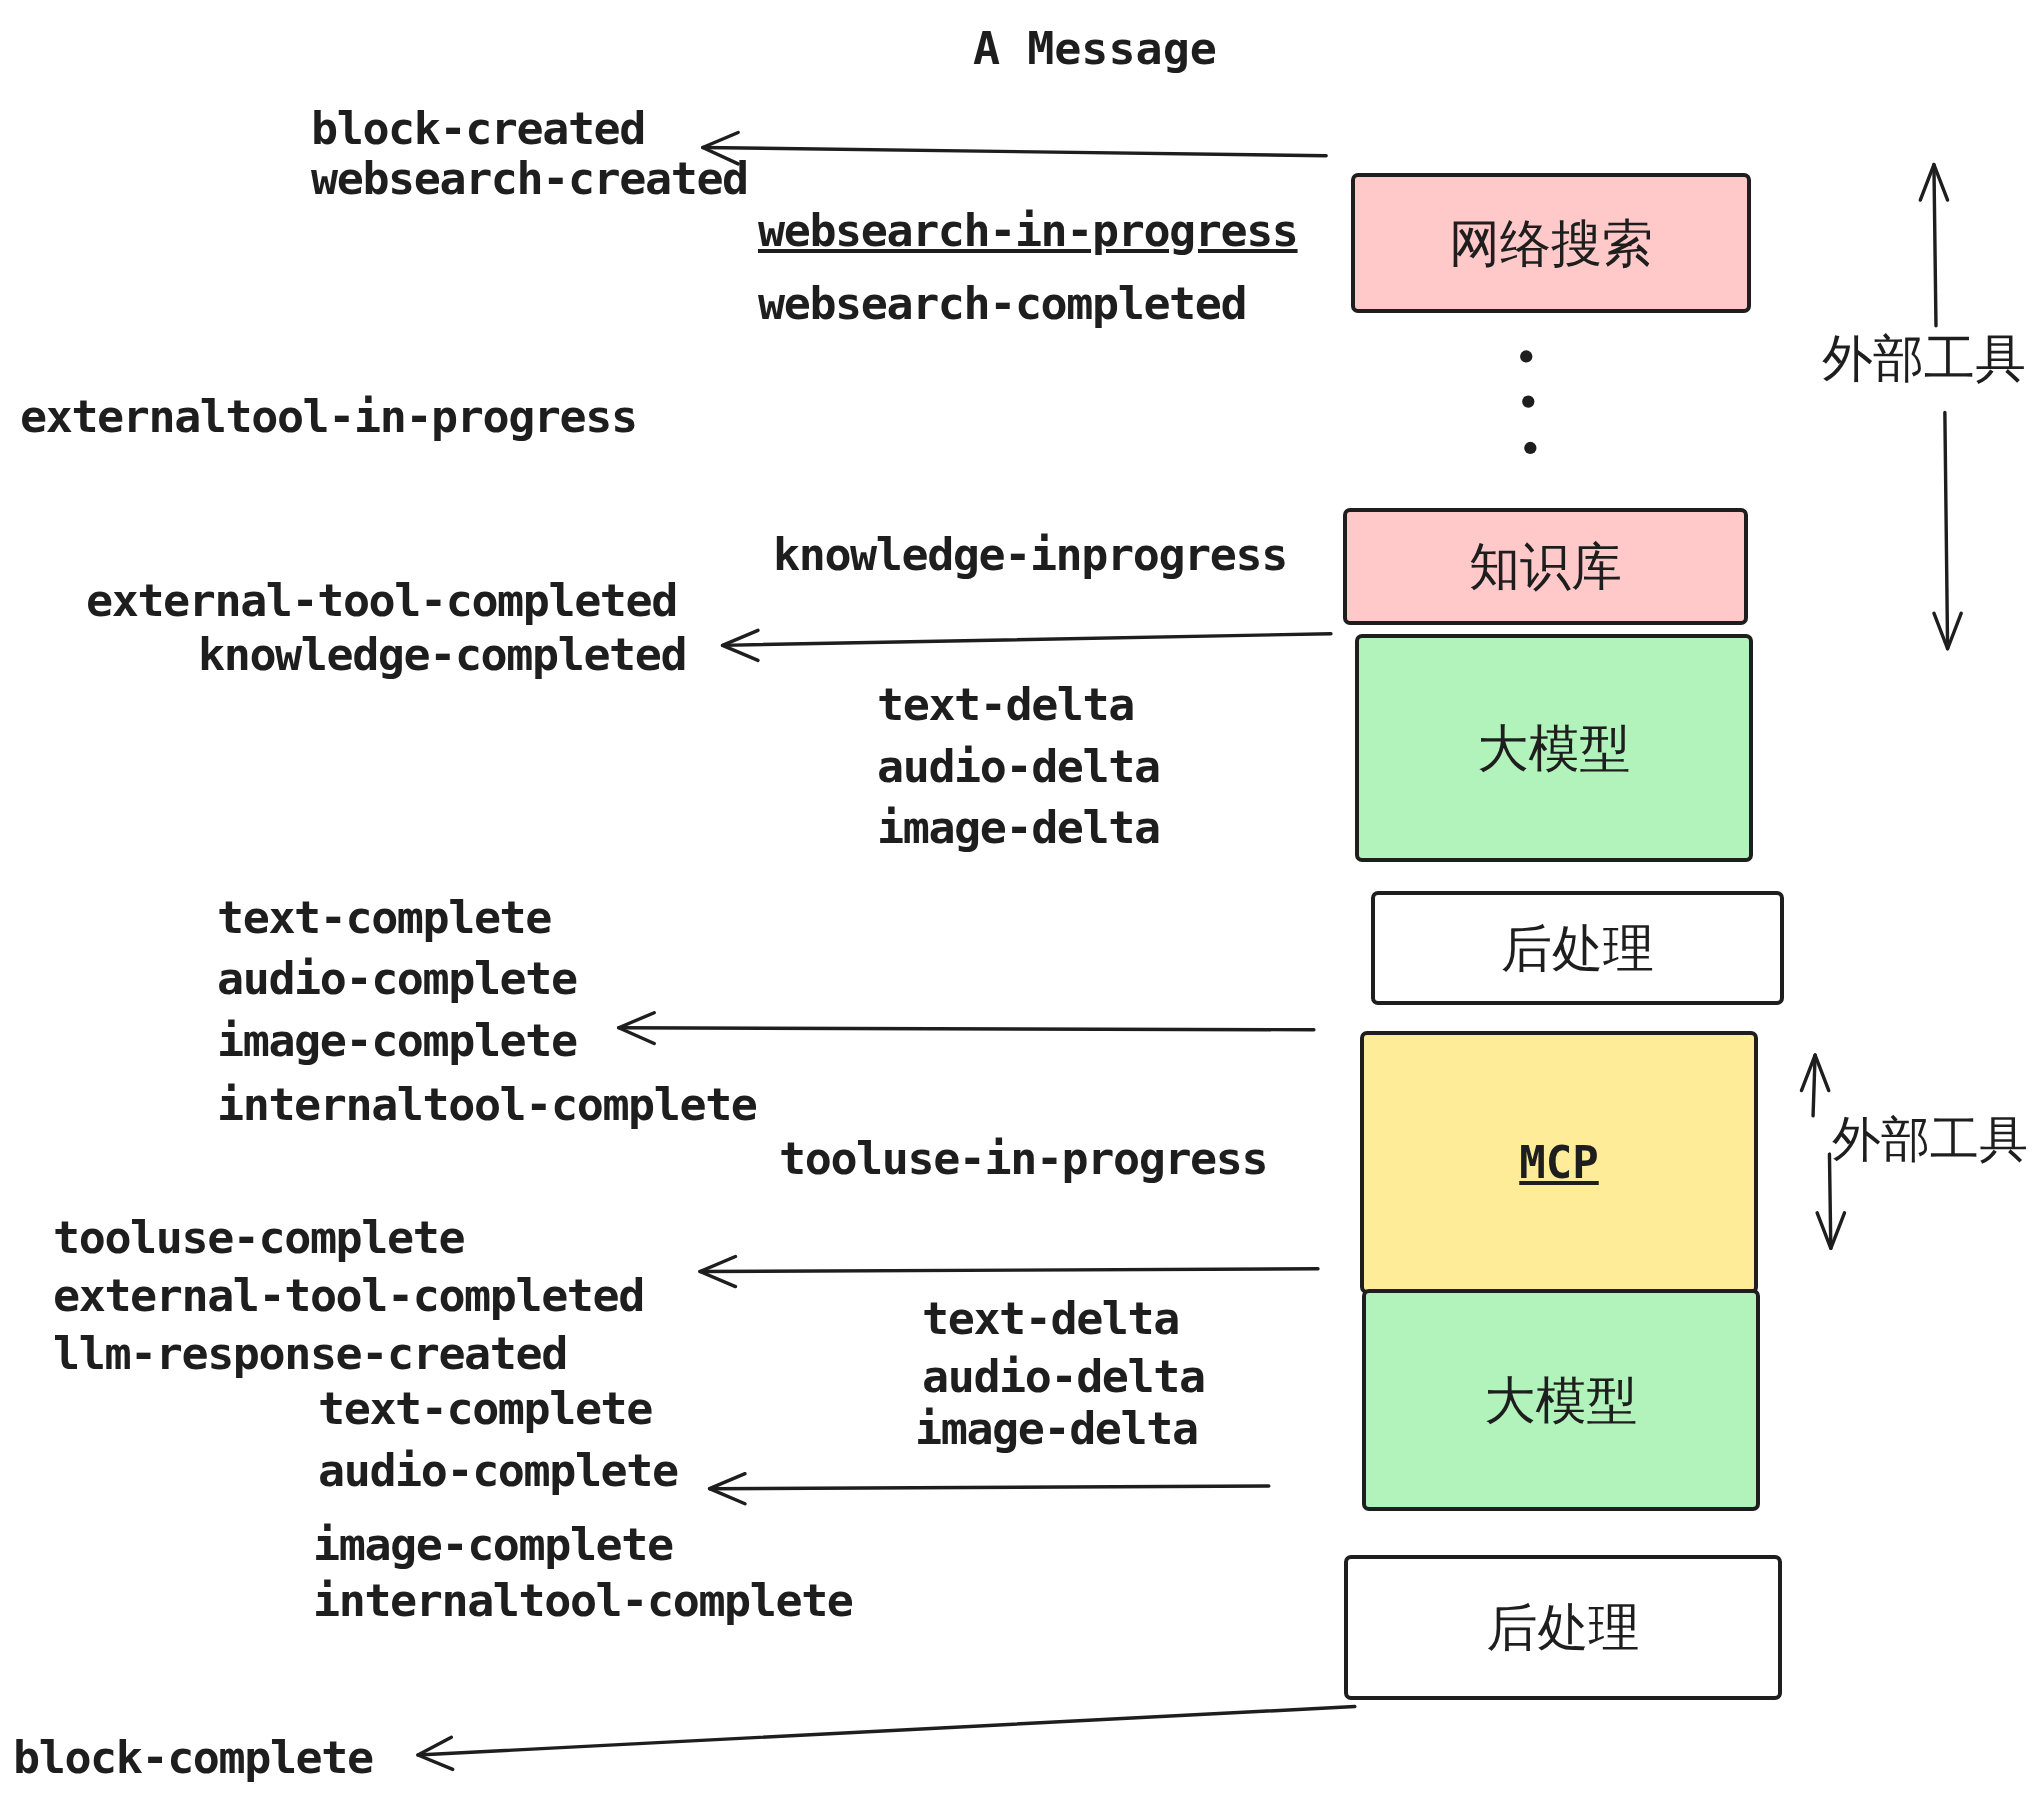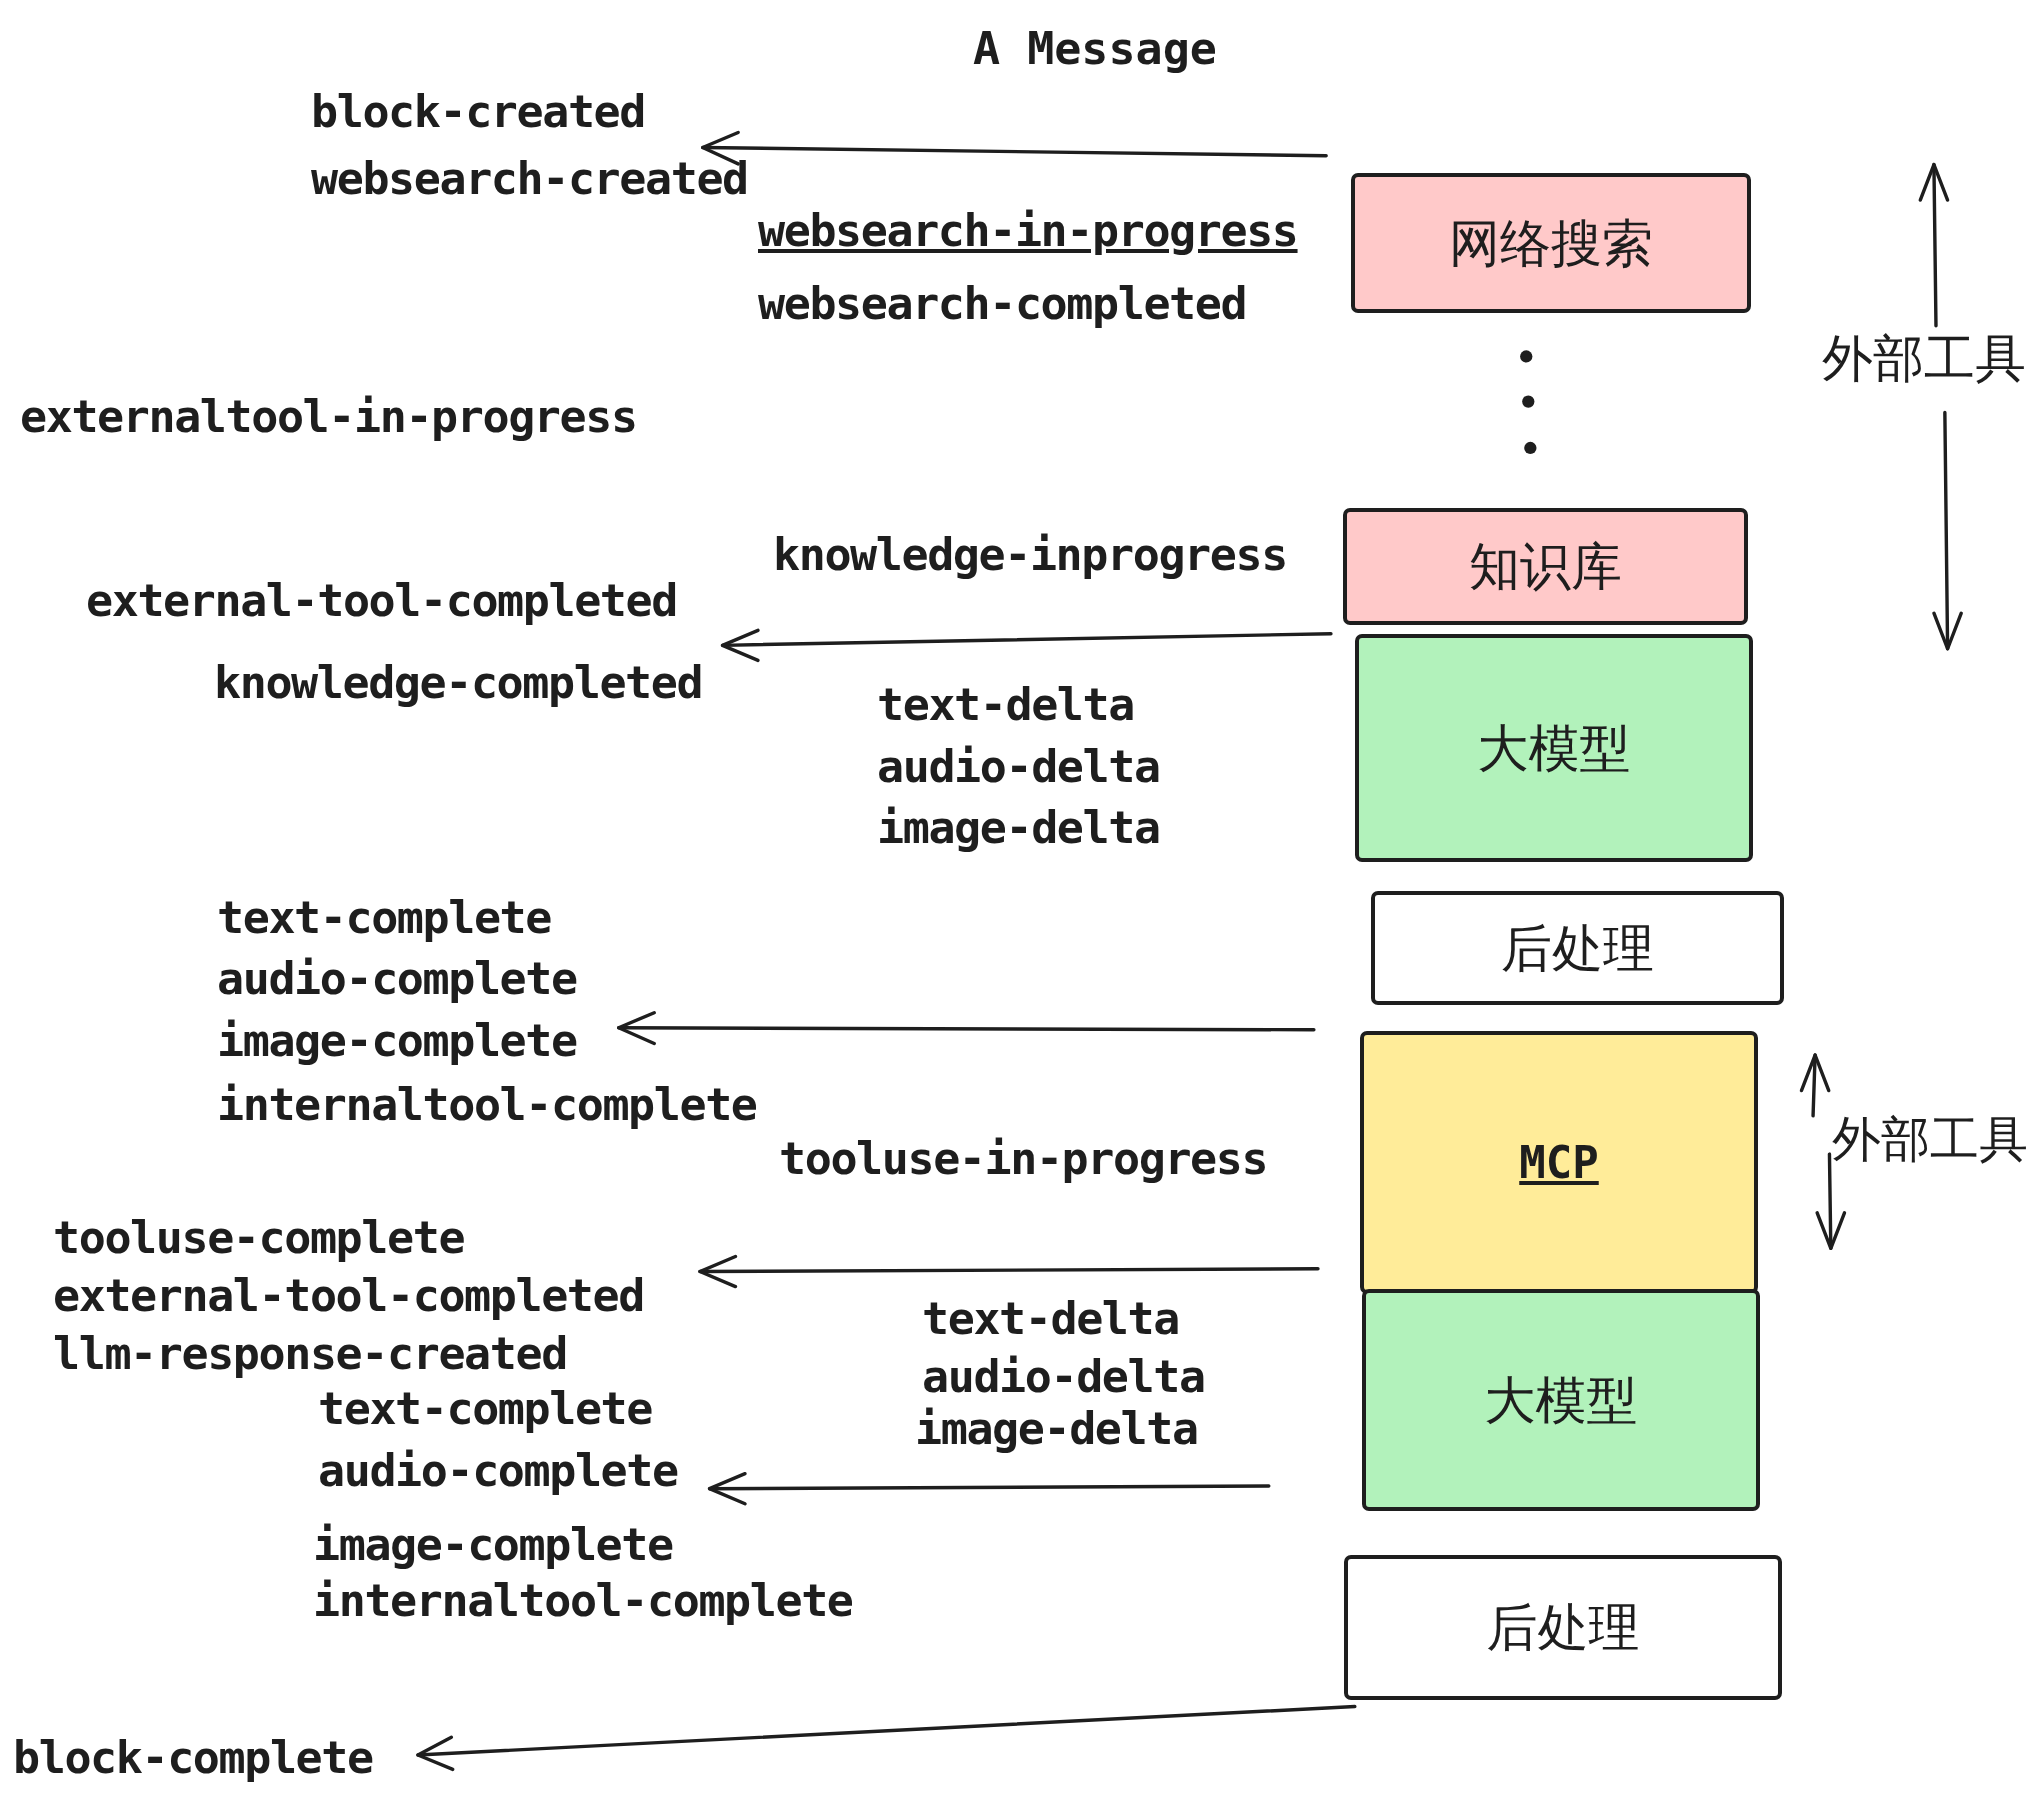--- a/index.html
+++ b/index.html
@@ -65,28 +65,28 @@
   }
   svg.overlay circle{fill:#1e1e1e;stroke:none;}
 </style>
 </head>
 <body>
 
 <div class="canvas">
 
   <div class="title" style="left:973px;top:26px;">A Message</div>
 
-  <div class="ev" style="left:311px;top:89px;">block-created</div>
+  <div class="ev" style="left:311px;top:106px;">block-created</div>
   <div class="ev" style="left:311px;top:156px;">websearch-created</div>
   <div class="ev" style="left:758px;top:208px;text-decoration:underline;">websearch-in-progress</div>
   <div class="ev" style="left:758px;top:281px;">websearch-completed</div>
   <div class="ev" style="left:20px;top:394px;">externaltool-in-progress</div>
   <div class="ev" style="left:773px;top:532px;">knowledge-inprogress</div>
   <div class="ev" style="left:86px;top:578px;">external-tool-completed</div>
-  <div class="ev" style="left:214px;top:632px;margin-top:28px;">knowledge-completed</div>
+  <div class="ev" style="left:198px;top:632px;">knowledge-completed</div>
   <div class="ev" style="left:877px;top:682px;">text-delta</div>
   <div class="ev" style="left:877px;top:744px;">audio-delta</div>
   <div class="ev" style="left:877px;top:805px;">image-delta</div>
   <div class="ev" style="left:217px;top:895px;">text-complete</div>
   <div class="ev" style="left:217px;top:956px;">audio-complete</div>
   <div class="ev" style="left:217px;top:1018px;">image-complete</div>
   <div class="ev" style="left:217px;top:1082px;">internaltool-complete</div>
   <div class="ev" style="left:779px;top:1136px;">tooluse-in-progress</div>
   <div class="ev" style="left:53px;top:1215px;">tooluse-complete</div>
   <div class="ev" style="left:53px;top:1273px;">external-tool-completed</div>

